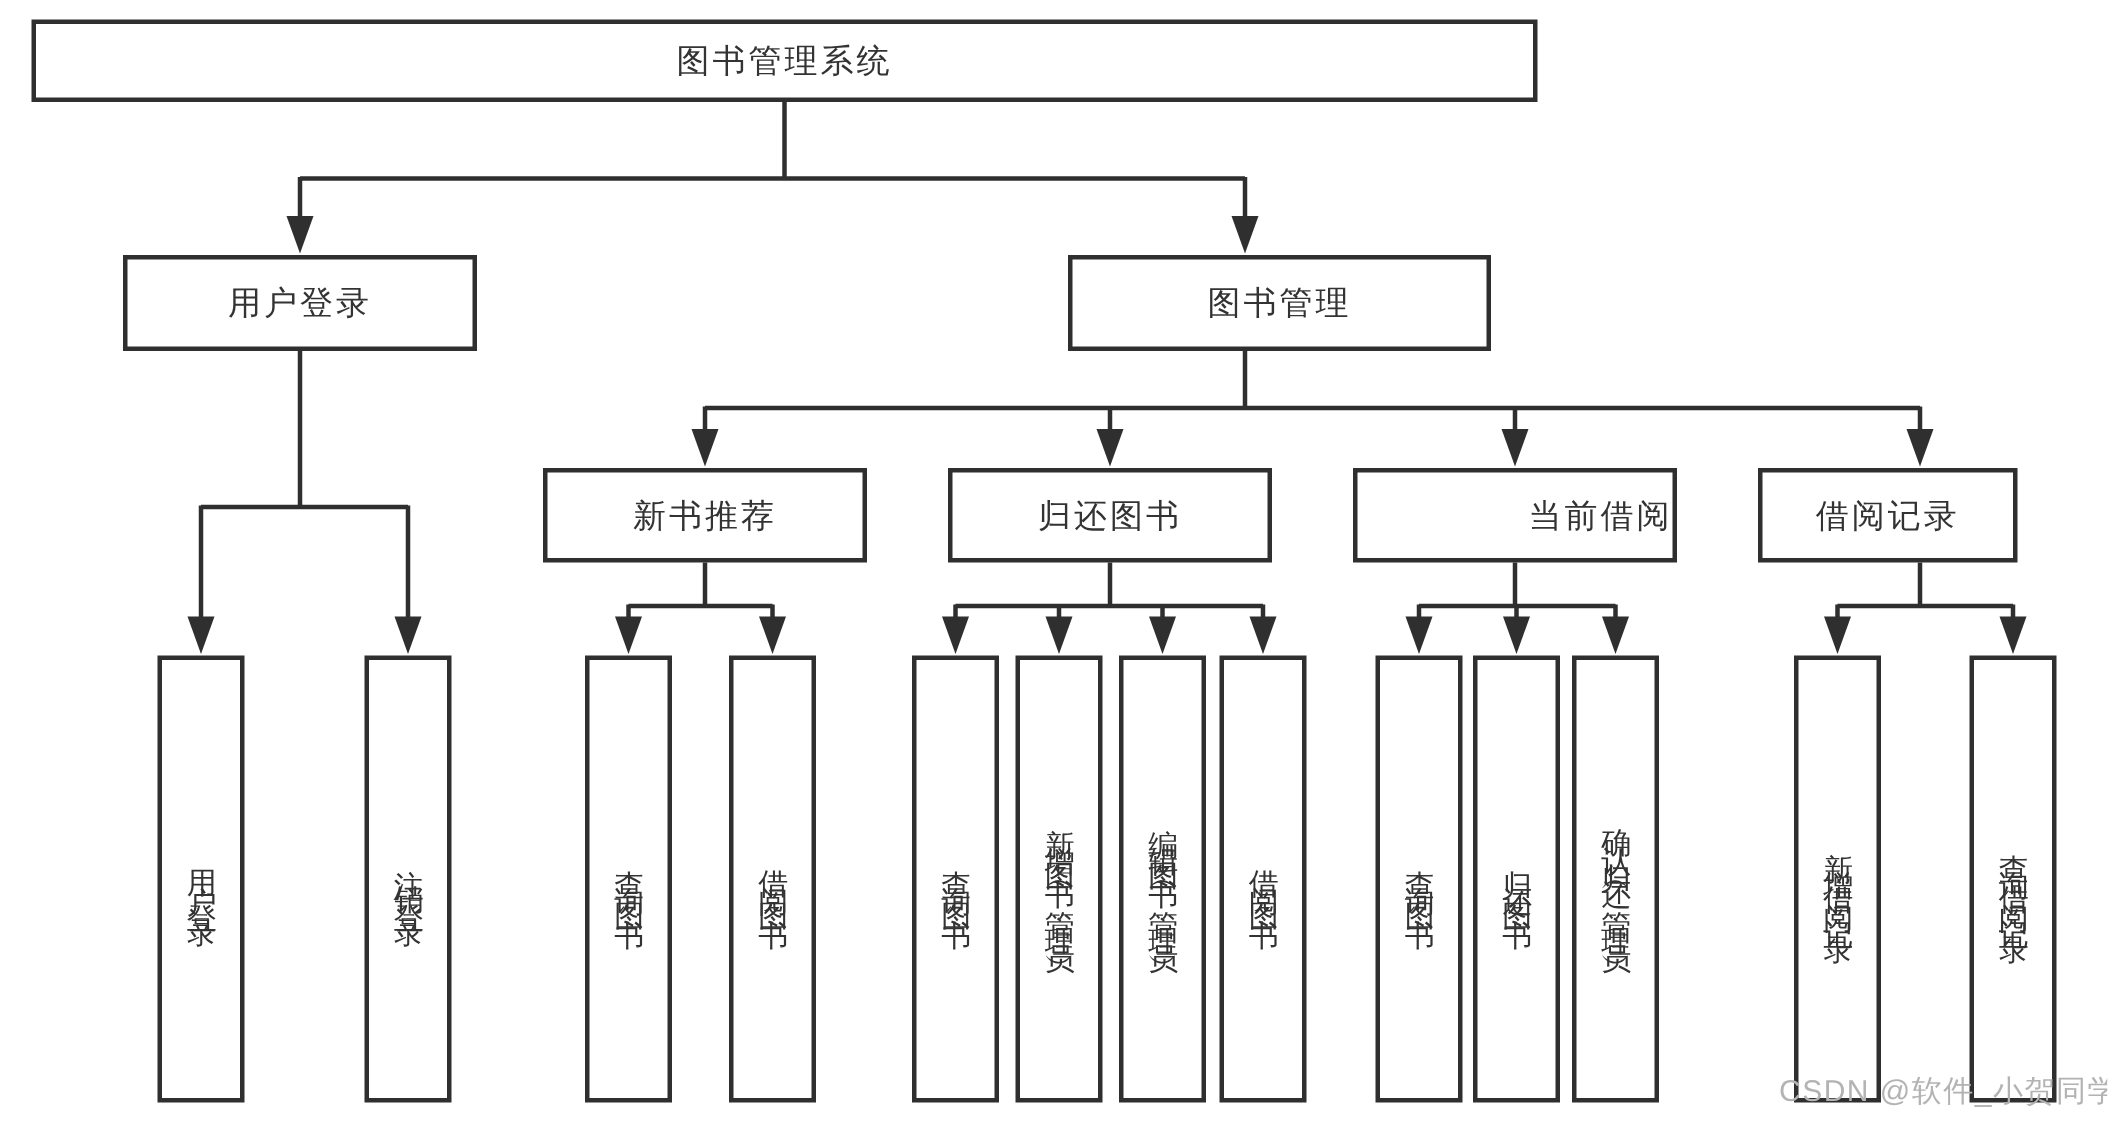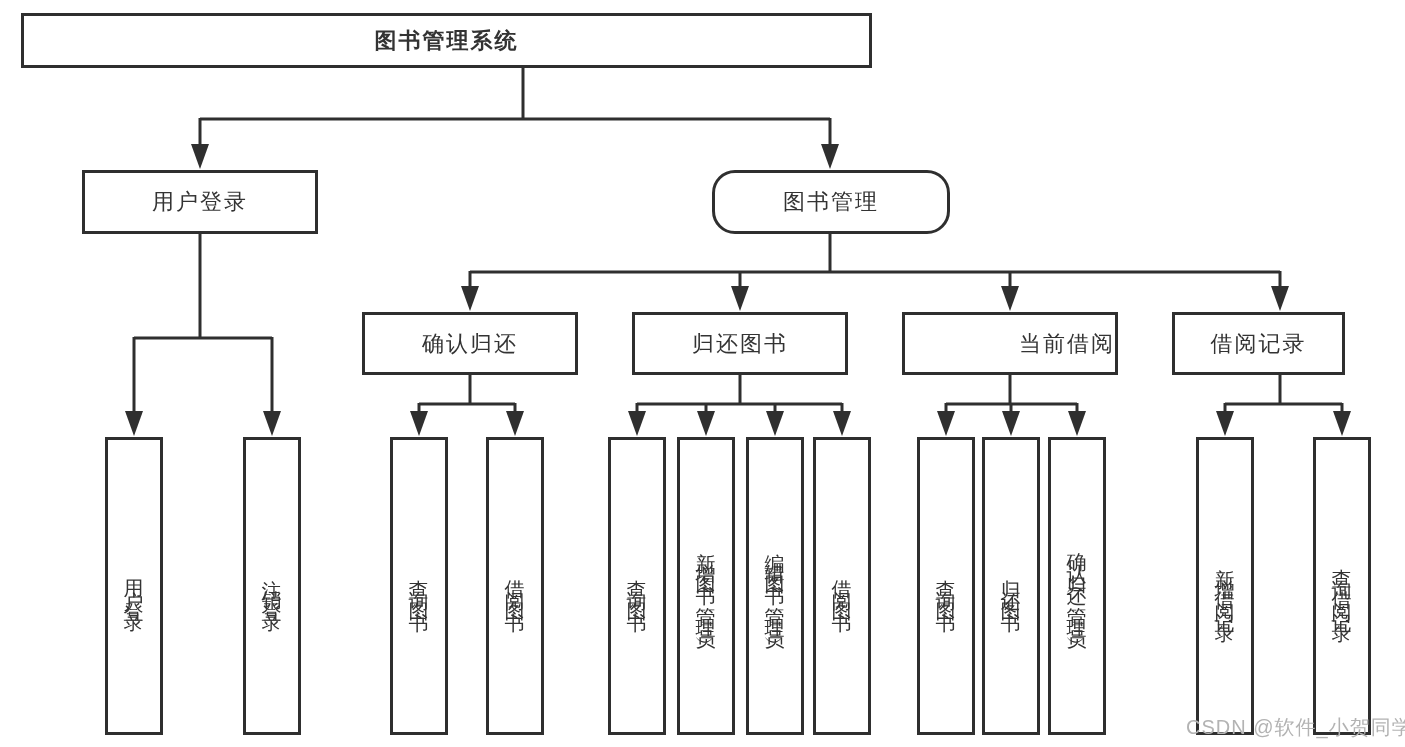--- a/index.html
+++ b/index.html
@@ -129,33 +129,33 @@
 
       <polygon points="937,411 955,411 946,436"></polygon>
       <polygon points="1002,411 1020,411 1011,436"></polygon>
       <polygon points="1068,411 1086,411 1077,436"></polygon>
 
       <polygon points="1216,411 1234,411 1225,436"></polygon>
       <polygon points="1333,411 1351,411 1342,436"></polygon>
     </g>
   </svg>
 
-  <div class="box" style="left:21px; top:13px; width:851px; height:55px;font-weight:bold;">
+  <div class="box" style="left:21px; top:13px; width:1004px; height:55px;">
     <span class="h-label">图书管理系统</span>
   </div>
 
   <div class="box" style="left:82px; top:170px; width:236px; height:64px;">
     <span class="h-label">用户登录</span>
   </div>
-  <div class="box" style="left:712px; top:170px; width:238px; height:64px;border-radius:23px;">
+  <div class="box" style="left:712px; top:170px; width:282px; height:64px;">
     <span class="h-label">图书管理</span>
   </div>
 
   <div class="box" style="left:362px; top:312px; width:216px; height:63px;">
-    <span class="h-label">确认归还</span>
+    <span class="h-label">新书推荐</span>
   </div>
   <div class="box" style="left:632px; top:312px; width:216px; height:63px;">
     <span class="h-label">归还图书</span>
   </div>
   <div class="box" style="left:902px; top:312px; width:216px; height:63px;justify-content:flex-end;">
     <span class="h-label">当前借阅</span>
   </div>
   <div class="box" style="left:1172px; top:312px; width:173px; height:63px;">
     <span class="h-label">借阅记录</span>
   </div>

